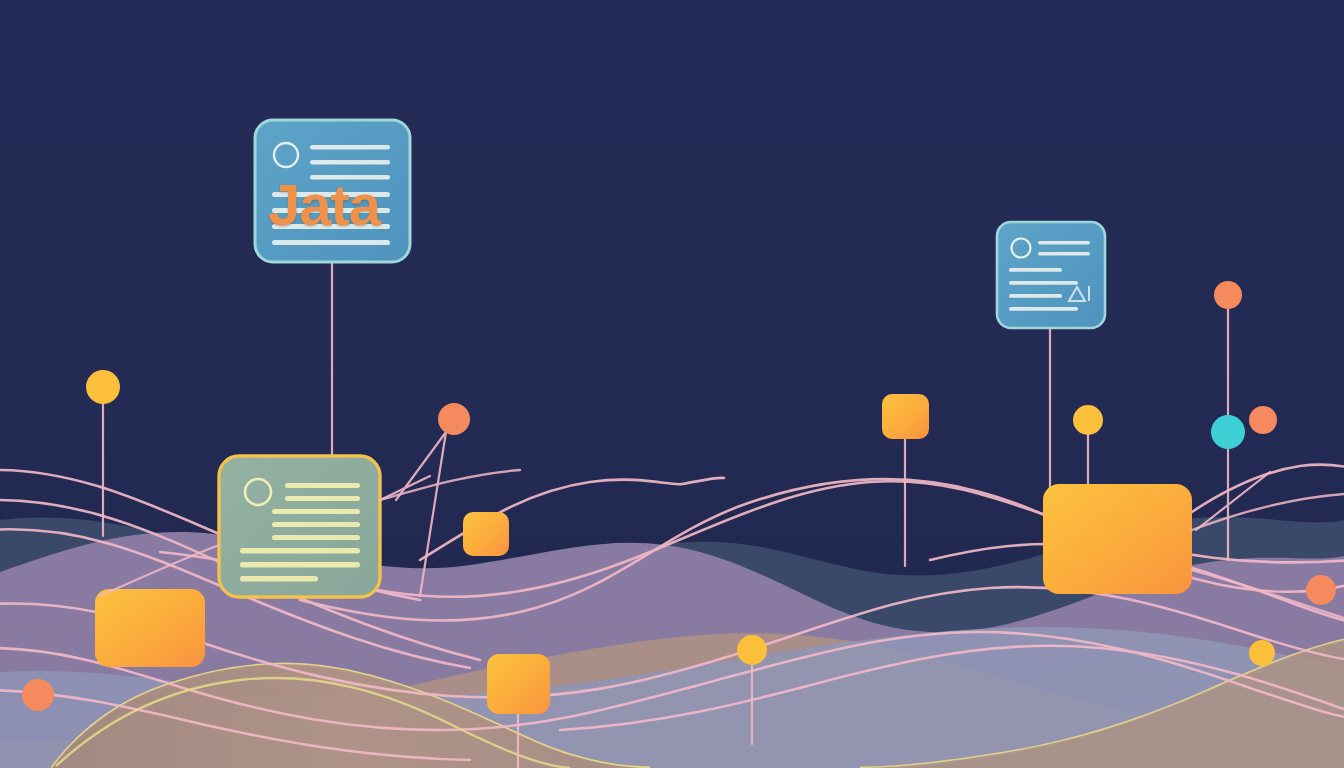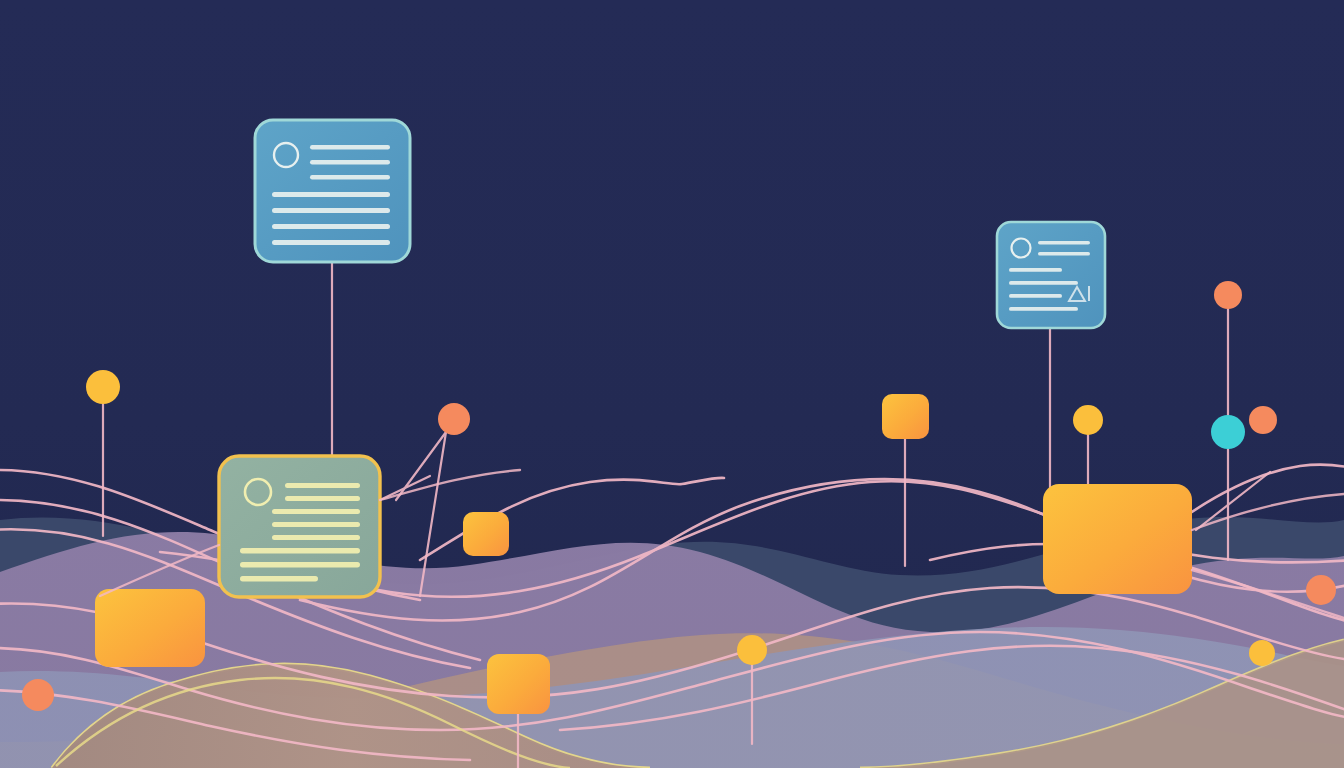--- a/index.html
+++ b/index.html
@@ -248,14 +248,15 @@
       <g fill="none" stroke="#f2b8c6" stroke-width="2.4" stroke-linecap="round" opacity="0.85">
         <path d="M380,500 C430,486 470,474 520,470"></path>
         <path d="M219,545 C180,560 140,578 100,596"></path>
         <path d="M1192,530 C1240,512 1290,498 1344,494"></path>
         <path d="M1192,570 C1250,586 1300,604 1344,618"></path>
       </g>
 
     </g>
   </svg>
 
+  <div id="jata-label" class="card-text">Jata</div>
 
 </div>
 
 </body></html>

